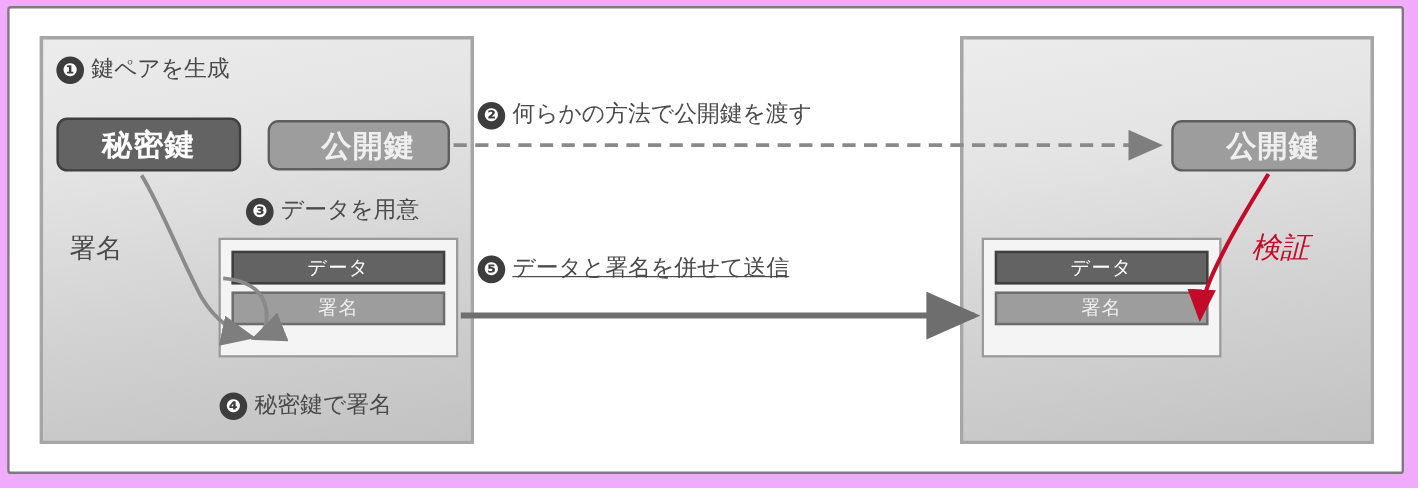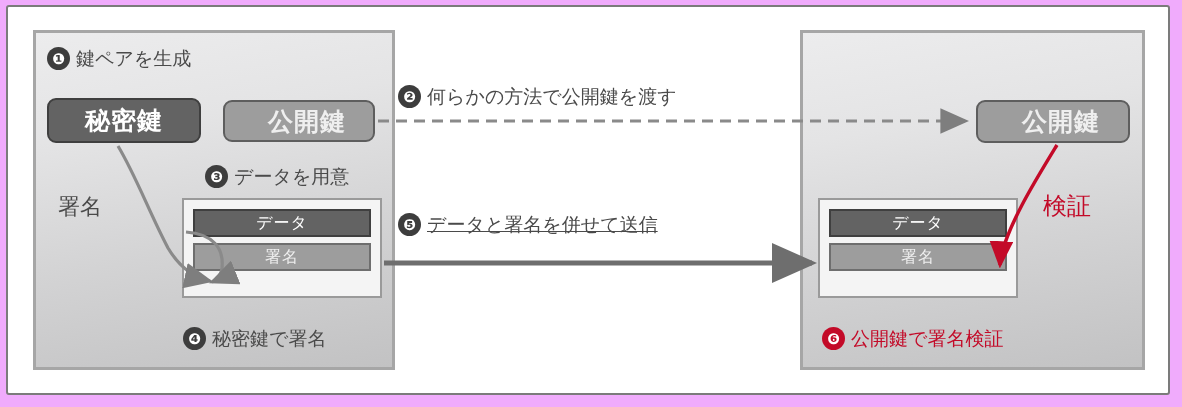--- a/index.html
+++ b/index.html
@@ -126,20 +126,21 @@
   
   .plain-label {
     position: absolute;
     font-size: 22px;
     color: #4a4a4a;
     white-space: nowrap;
   }
   .plain-label.red {
     color: #c30a28;
     font-size: 24px;
+    font-style: italic;
   }
 
   
   .overlay {
     position: absolute;
     left: 0;
     top: 0;
     width: 1182px;
     height: 407px;
     pointer-events: none;
@@ -195,23 +196,20 @@
     <span>公開鍵</span>
   </div>
 
   <div class="plain-label red" style="left:1043px; top:190px;">検証</div>
 
   <div class="doc-wrap" style="left:818px; top:198px; width:200px; height:100px;">
     <div class="doc-cell data">データ</div>
     <div class="doc-cell sign">署名</div>
   </div>
 
-  <div class="step-label red-label" style="left:822px; top:326px;">
-    <span class="step-num red">❻</span><span class="txt">公開鍵で署名検証</span>
-  </div>
 
   <svg class="overlay" viewBox="0 0 1182 407">
     <defs>
       <marker id="arw-grey" markerWidth="9" markerHeight="8" refX="8" refY="4" orient="auto">
         <path d="M0,0 L9,4 L0,8 z" fill="#7e7e7e"></path>
       </marker>
       <marker id="arw-dark" markerWidth="9" markerHeight="8" refX="8" refY="4" orient="auto">
         <path d="M0,0 L9,4 L0,8 z" fill="#6e6e6e"></path>
       </marker>
       <marker id="arw-red" markerWidth="8" markerHeight="7" refX="7" refY="3.5" orient="auto">

